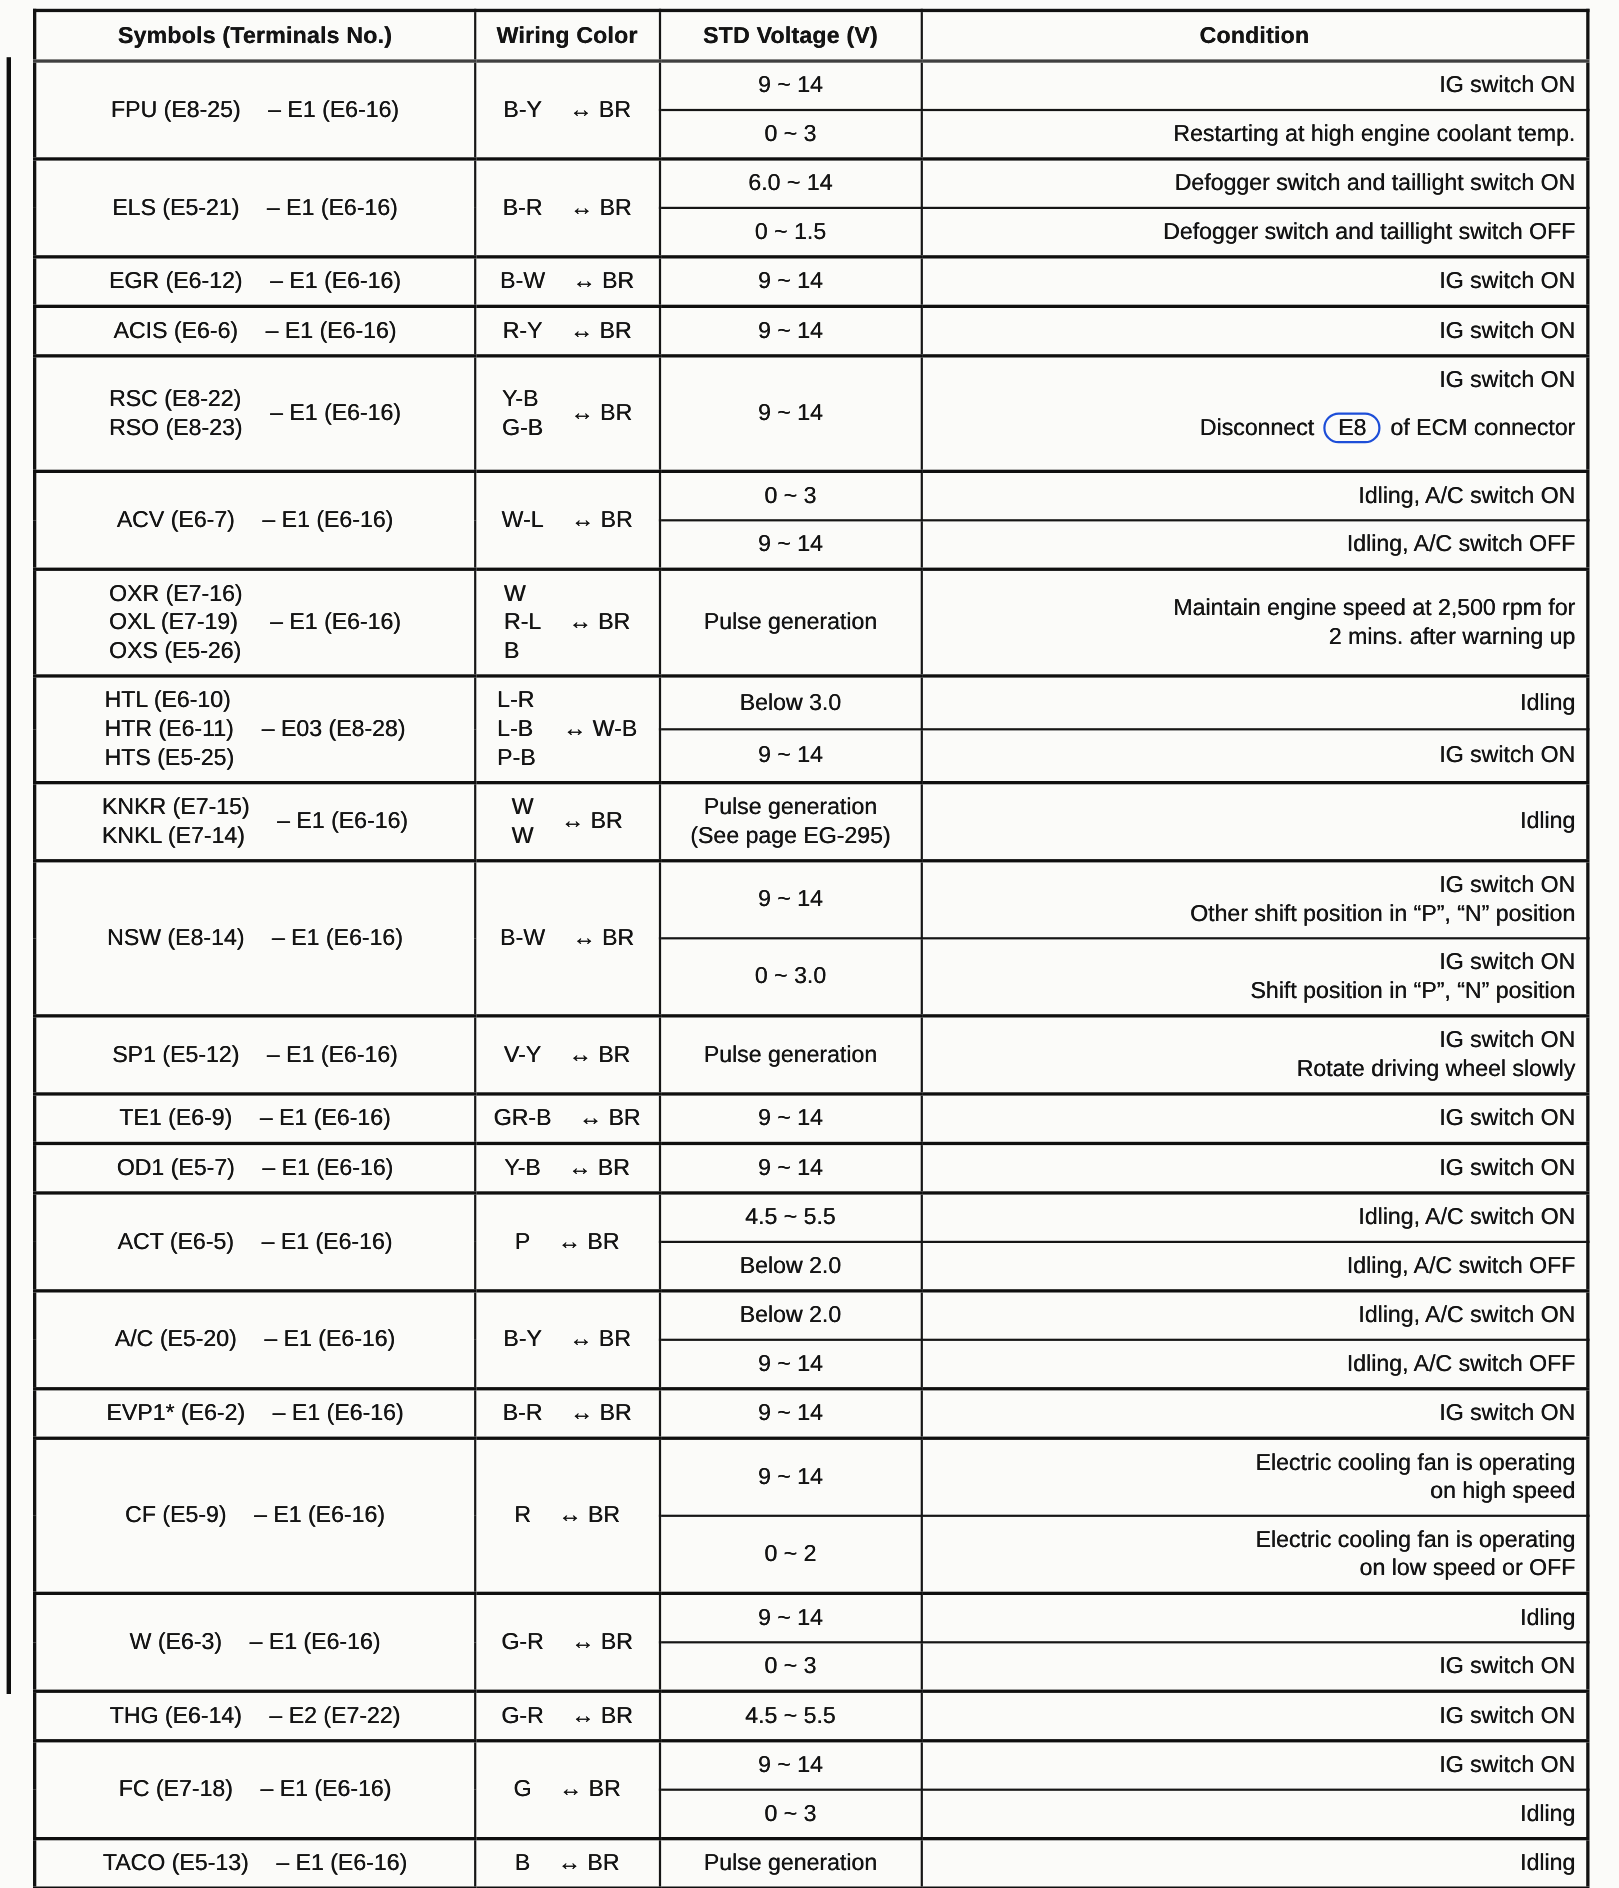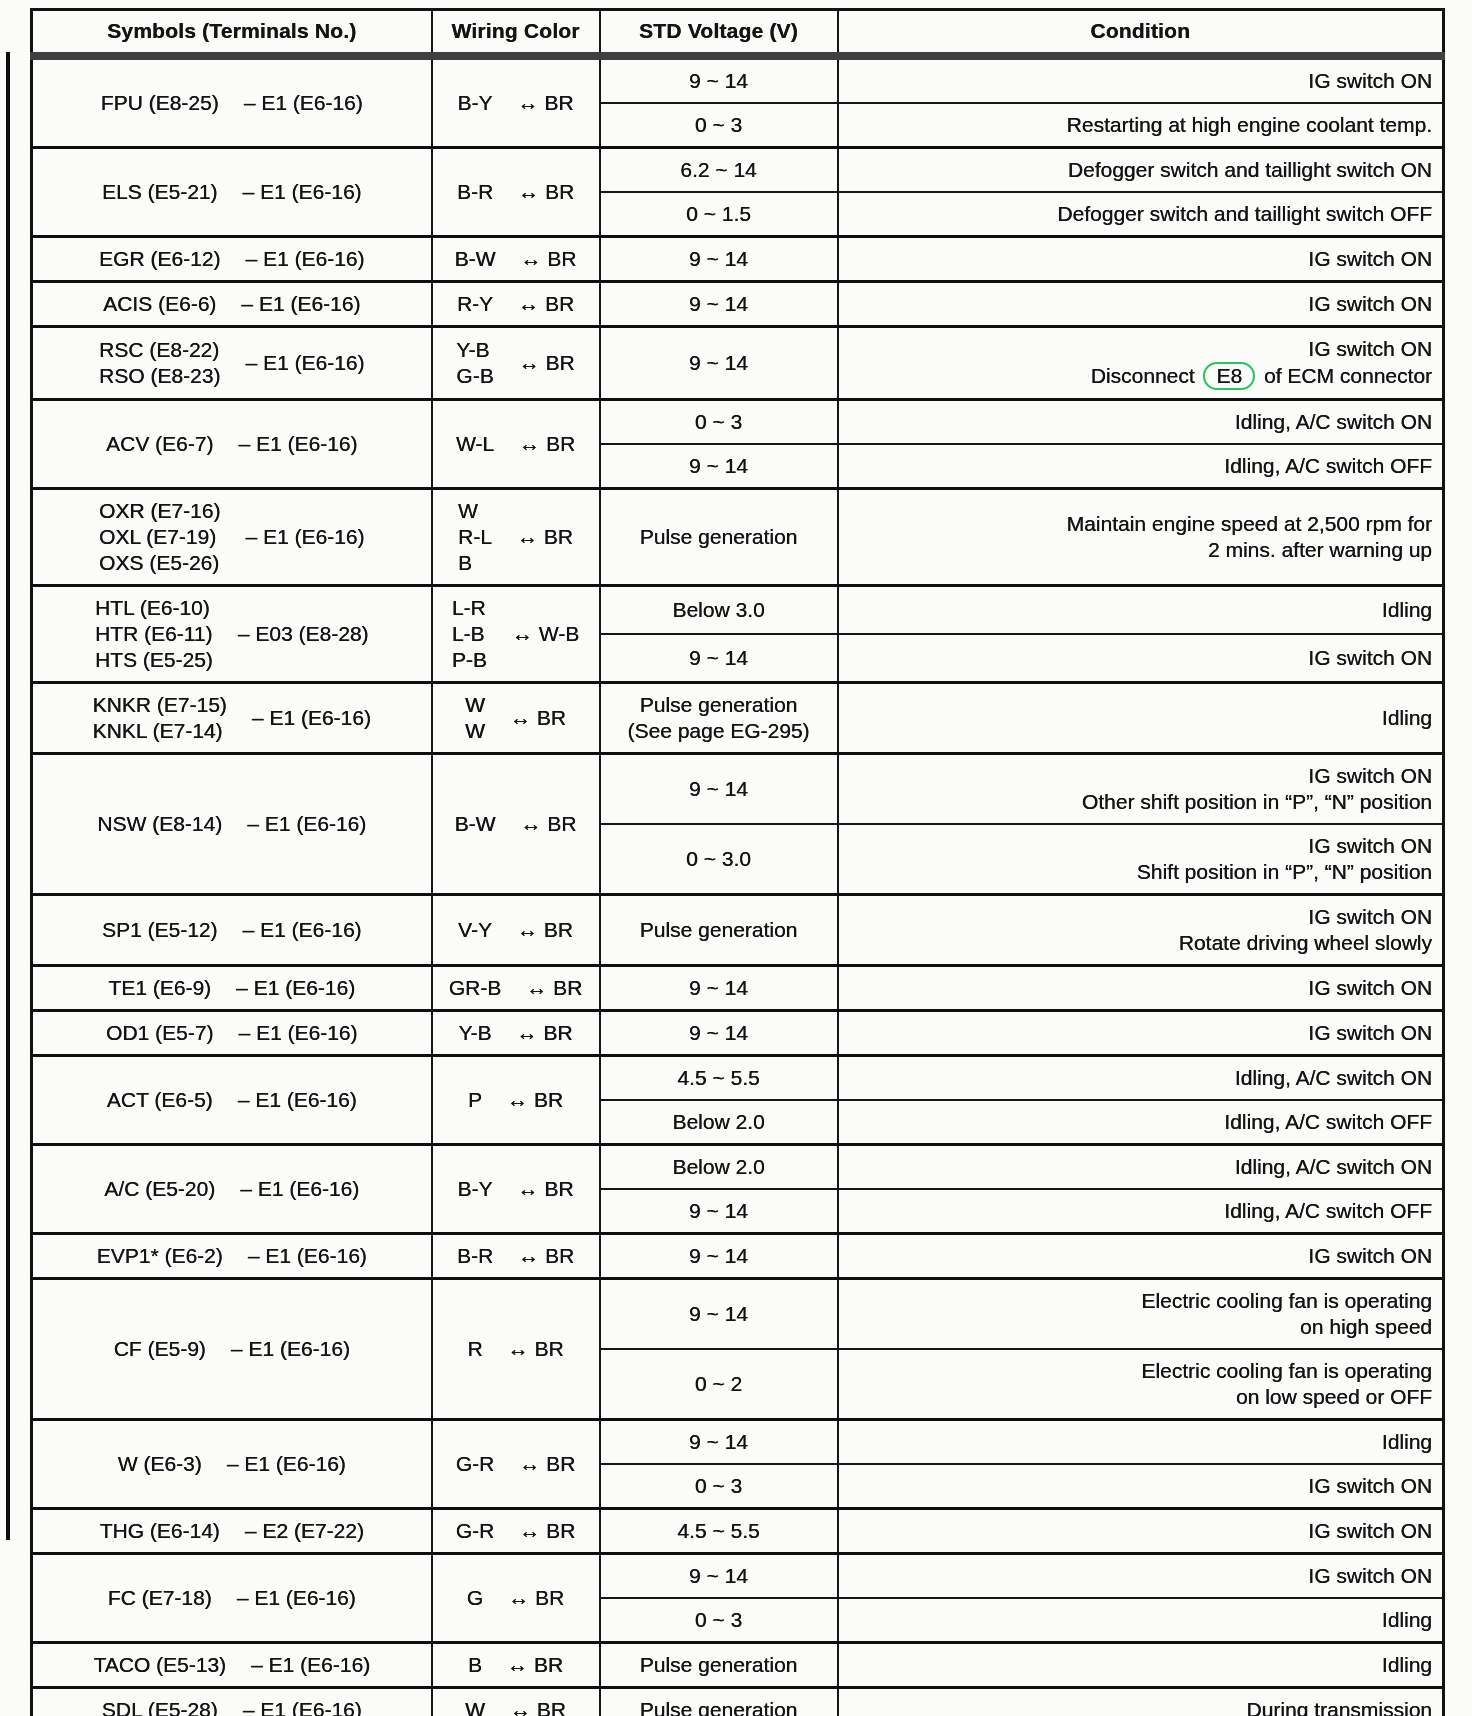--- a/index.html
+++ b/index.html
@@ -20,21 +20,21 @@
     table-layout: fixed;
     border: 3px solid #121212;
   }
   col.c1 { width: 400px; }
   col.c2 { width: 168px; }
   col.c3 { width: 238px; }
   col.c4 { width: 606px; }
 
   th, td { border: 2px solid #161616; }
   thead th {
-    border-bottom: 8px solid #404040;
+    border-bottom: 3px solid #404040;
     font-size: 21px;
     font-weight: bold;
     height: 46px;
     padding: 4px 6px;
     letter-spacing: 0.2px;
     text-align: center;
   }
   td {
     font-size: 21px;
     line-height: 26px;
@@ -54,24 +54,24 @@
     justify-content: center;
     gap: 25px;
     text-align: left;
   }
   .grp-lines { display: flex; flex-direction: column; }
   .grp-lines div { white-space: nowrap; }
   .grp-ref { white-space: nowrap; }
 
   .oval {
     display: inline-block;
-    border: 2px solid #22c55e;
+    border: 2px solid #1d4ed8;
     border-radius: 16px;
     padding: 0 11px;
-    margin: 0 3px;
+    margin: 16px 3px;
     line-height: 24px;
   }
 
   .edge-line {
     position: absolute;
     left: 6px;
     top: 52px;
     width: 4px;
     height: 1488px;
     background: #0e0e0e;
@@ -142,21 +142,21 @@
           </td>
           <td class="wiring-cell" rowspan="2">
             <div class="grp">
               <div class="grp-lines">
                 <div>B-R</div>
               </div>
               <span class="grp-ref">↔ BR</span>
             </div>
           </td>
           <td class="voltage-cell">
-            <div>6.2 ~ 14</div>
+            <div>6.0 ~ 14</div>
           </td>
           <td class="condition-cell">
             <div>Defogger switch and taillight switch ON</div>
           </td>
         </tr>
         <tr>
           <td class="voltage-cell">
             <div>0 ~ 1.5</div>
           </td>
           <td class="condition-cell">

